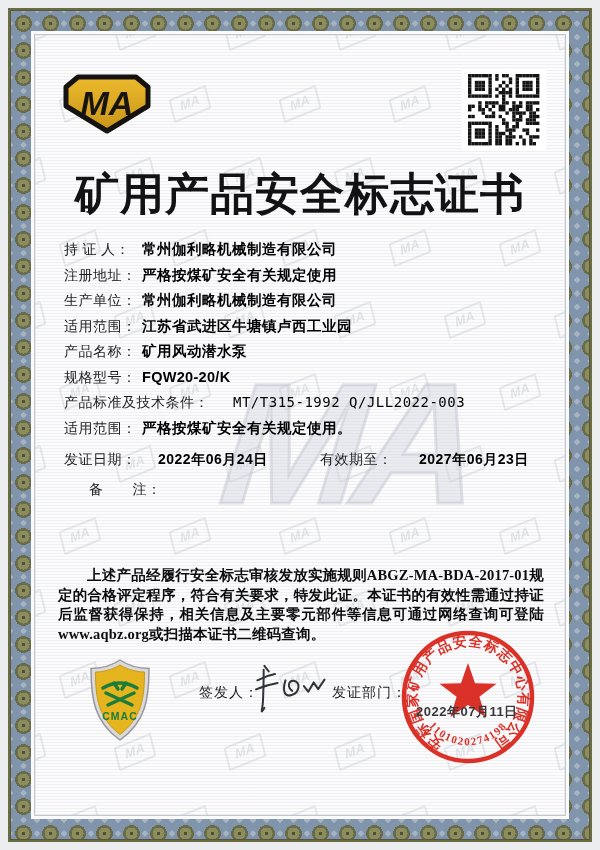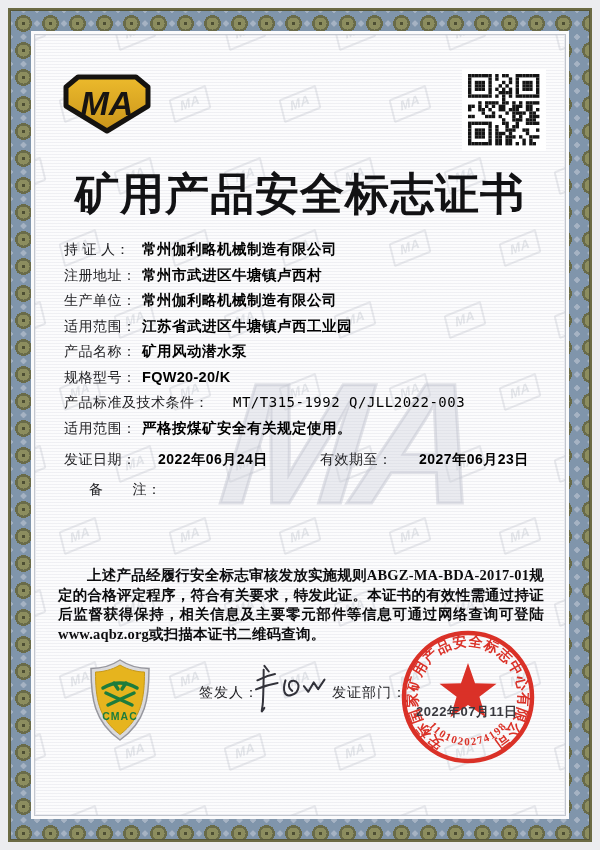--- a/index.html
+++ b/index.html
@@ -392,21 +392,21 @@
 
   <div class="title">矿用产品安全标志证书</div>
 
   <div class="fields">
     <div class="row">
       <span class="lbl">持 证 人：</span>
       <span class="val">常州伽利略机械制造有限公司</span>
     </div>
     <div class="row">
       <span class="lbl">注册地址：</span>
-      <span class="val">常州市武进区牛塘镇卢西村</span>
+      <span class="val">严格按煤矿安全有关规定使用</span>
     </div>
     <div class="row">
       <span class="lbl">生产单位：</span>
       <span class="val">常州伽利略机械制造有限公司</span>
     </div>
     <div class="row">
       <span class="lbl">适用范围：</span>
       <span class="val">江苏省武进区牛塘镇卢西工业园</span>
     </div>
     <div class="row">

